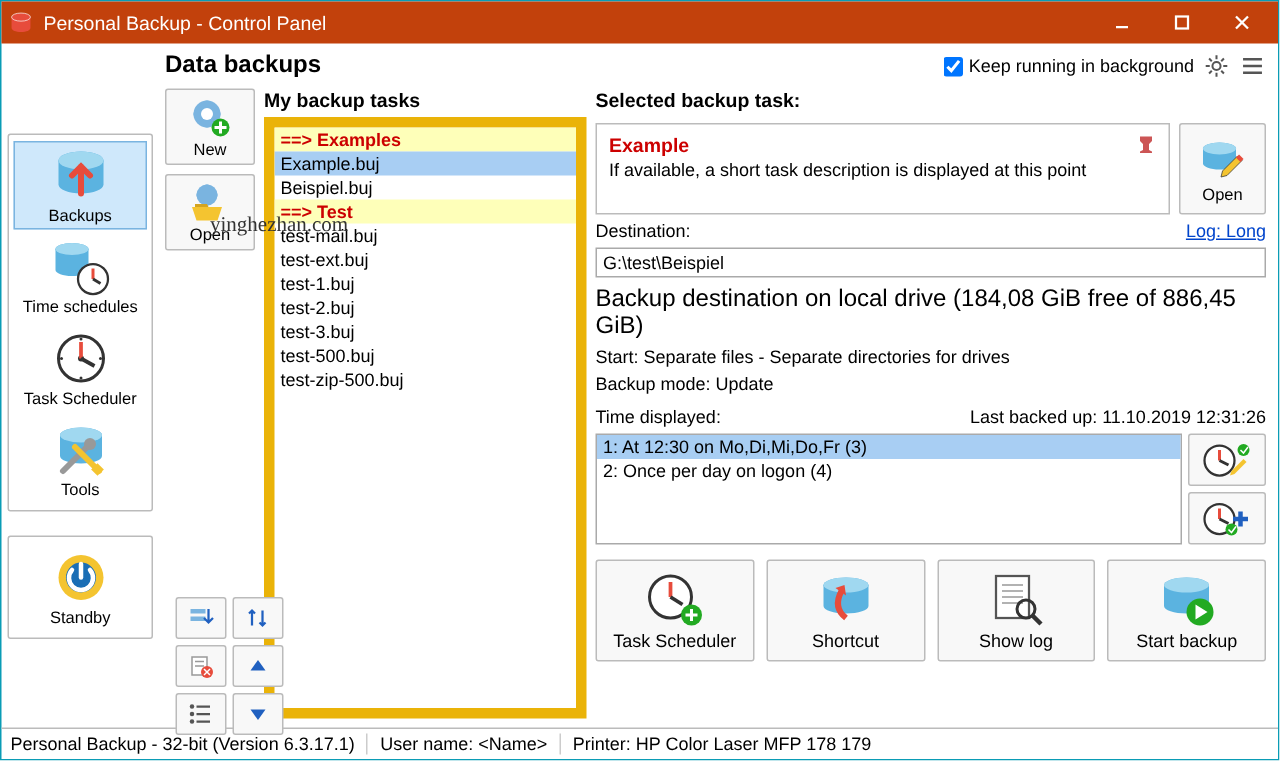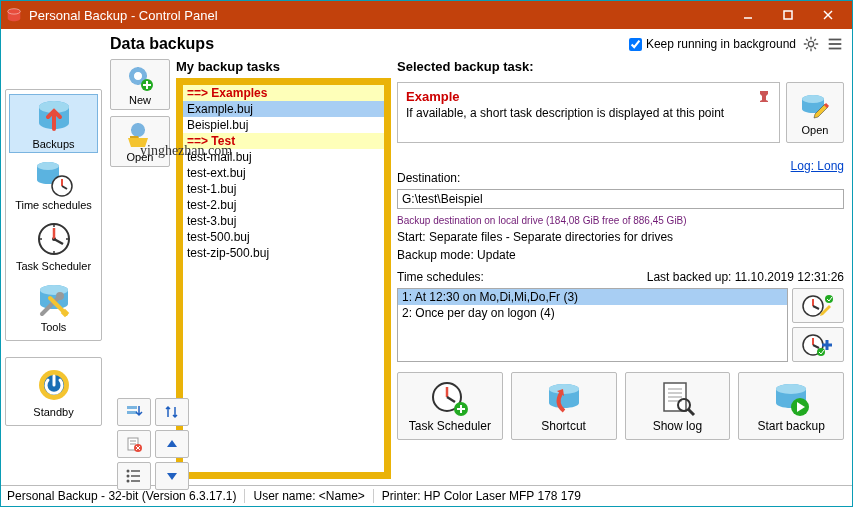--- a/index.html
+++ b/index.html
@@ -33,24 +33,24 @@
 .task-group { background: #feffb9; color: #c00; font-weight: bold; padding: 1px 4px; }
 .task-selected { background: #a8cef3; }
 .col-selected { flex: 1; display: flex; flex-direction: column; gap: 4px; }
 .sel-head { display: flex; gap: 6px; }
 .sel-desc-box { flex: 1; border: 1px solid #bbb; padding: 6px 8px; position: relative; }
 .sel-task-name { color: #c00; font-weight: bold; font-size: 13px; }
 .sel-desc-text { font-size: 12px; margin-top: 2px; }
 .sel-desc-icon { position: absolute; top: 6px; right: 6px; width: 16px; height: 16px; }
 .edit-btn { width: 58px; border: 1px solid #bbb; border-radius: 2px; display: flex; flex-direction: column; align-items: center; padding: 6px 2px; cursor: pointer; background: #f8f8f8; }
 .dest-row { display: flex; align-items: center; }
-.dest-label { font-size: 12px; margin-top: 24px; }
+.dest-label { font-size: 12px; }
 .dest-log { margin-left: auto; color: #0044cc; text-decoration: underline; font-size: 12px; cursor: pointer; }
 .dest-input { border: 1px solid #aaa; padding: 2px 4px; font-size: 12px; }
-.dest-info { color: #701a75; font-size: 10px; padding-top: 2px; }
+.dest-info { color: #000000; font-size: 16px; padding-top: 2px; }
 .method-info { font-size: 12px; }
 .sched-row { display: flex; align-items: baseline; margin-top: 4px; }
 .sched-title { font-size: 12px; }
 .last-backed { margin-left: auto; font-size: 12px; }
 .sched-box-row { display: flex; gap: 4px; }
 .sched-list { flex: 1; border: 1px solid #aaa; height: 74px; font-size: 12px; background: #fff; }
 .sched-item { padding: 1px 4px; }
 .sched-selected { background: #a8cef3; }
 .sched-side { display: flex; flex-direction: column; gap: 4px; }
 .small-tool { width: 52px; height: 35px; border: 1px solid #bbb; border-radius: 2px; display: flex; align-items: center; justify-content: center; cursor: pointer; background: #f8f8f8; }
@@ -243,21 +243,21 @@
           <div class="dest-row">
             <span class="dest-label">Destination:</span>
             <span class="dest-log">Log: Long</span>
           </div>
           <input class="dest-input" readonly="" value="G:\test\Beispiel" style="">
           <div class="dest-info">Backup destination on local drive (184,08 GiB free of 886,45 GiB)</div>
           <div class="method-info">Start: Separate files - Separate directories for drives</div>
           <div class="method-info">Backup mode: Update</div>
 
           <div class="sched-row">
-            <span class="sched-title">Time schedules:</span>
+            <span class="sched-title">Time displayed:</span>
             <span class="last-backed">Last backed up: 11.10.2019 12:31:26</span>
           </div>
           <div class="sched-box-row">
             <div class="sched-list" id="sched-list">
                 <div class="sched-item sched-selected">1: At 12:30 on Mo,Di,Mi,Do,Fr (3)</div>
                 <div class="sched-item">2: Once per day on logon (4)</div>
               </div>
             <div class="sched-side">
               <div class="small-tool">
                 <svg width="34" height="26" viewBox="0 0 34 26">

